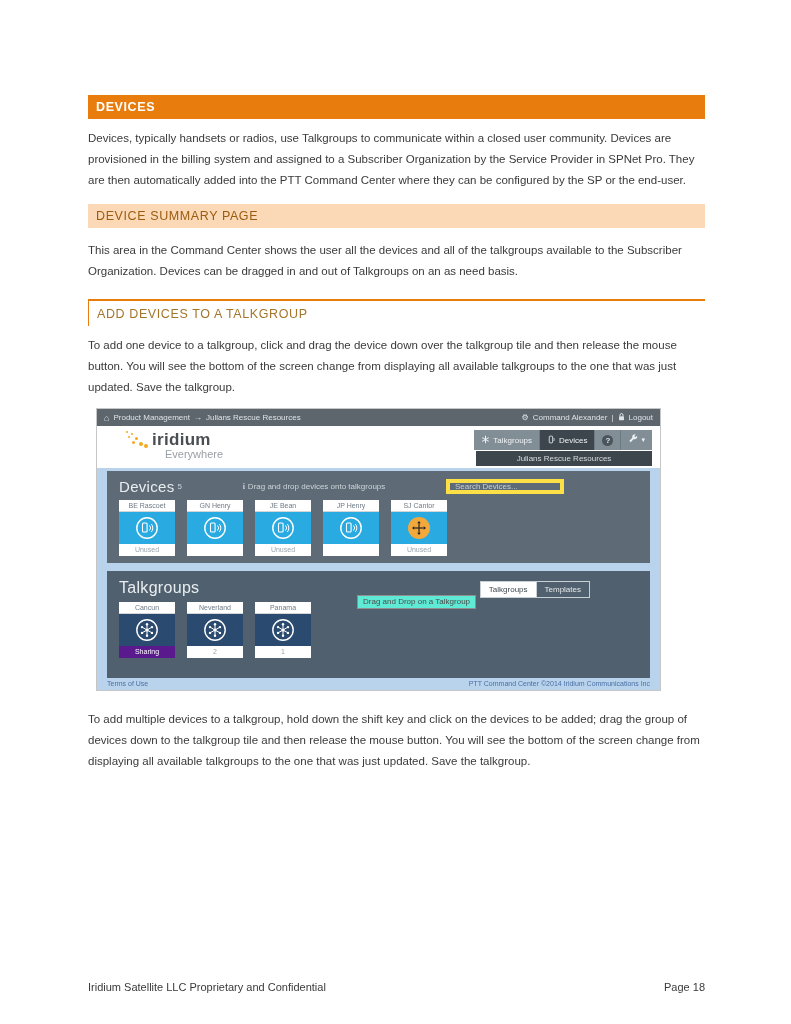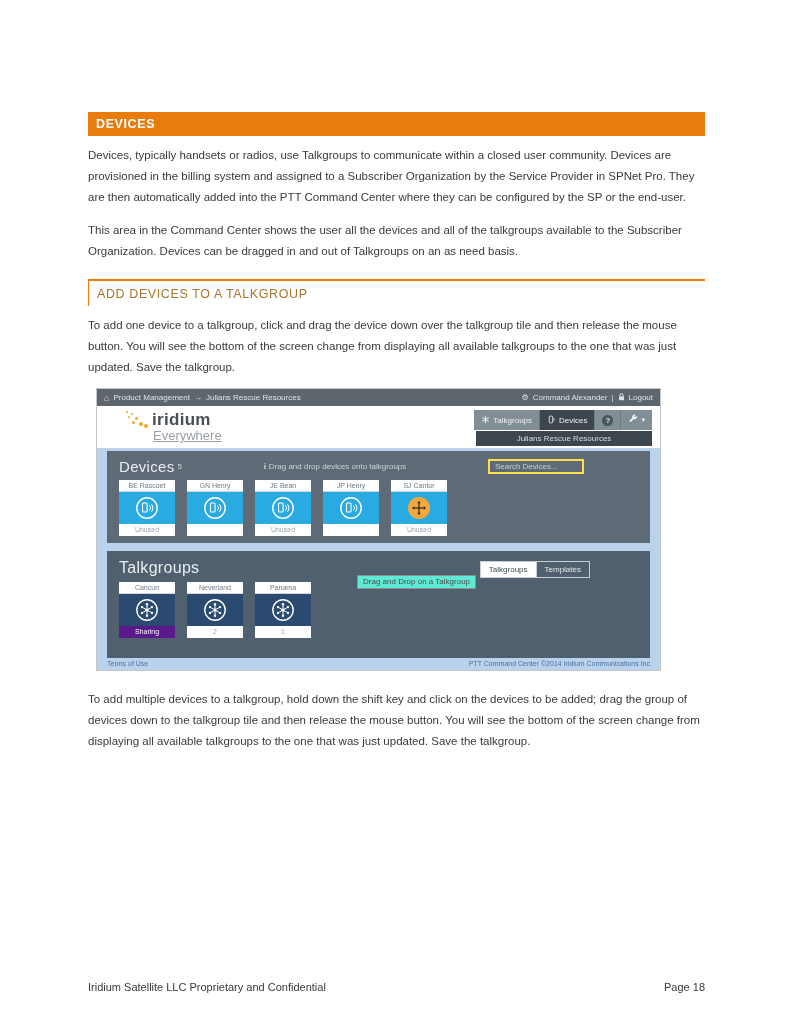--- a/index.html
+++ b/index.html
@@ -2,21 +2,21 @@
 <html><head>
 <meta charset="utf-8">
 <style>
   * { margin:0; padding:0; box-sizing:border-box; }
   html,body { background:#ffffff; }
   body {
     width:791px; height:1024px;
     font-family:"Liberation Sans", sans-serif;
     color:#3d3d3d; position:relative; overflow:hidden;
   }
-  .content { position:absolute; left:88px; top:112px; width:617px; }
+  .content { position:absolute; left:88px; top:95px; width:617px; }
 
   
   .h-devices {
     background:#e87d0e; color:#ffffff; font-weight:bold;
     font-size:12.5px; letter-spacing:.6px; height:24px; line-height:24px;
     padding-left:8px;
   }
   .h-summary {
     background:#fbd8b6; color:#9c5c10;
     font-size:12.5px; letter-spacing:.6px; height:24px; line-height:24px;
@@ -49,21 +49,21 @@
     padding:0 7px;
   }
   .shot-topbar .grp { display:flex; align-items:center; gap:4px; }
   .shot-header { position:absolute; left:0; top:17px; right:0; height:42px; background:#ffffff; }
 
   .logo { position:absolute; left:28px; top:4px; }
   .logo-row { display:flex; align-items:flex-start;text-align:right; }
   .logo-dots { width:24px; height:20px; position:relative; margin-right:3px; }
   .logo-dots i { position:absolute; background:#f5a81c; border-radius:50%; }
   .logo-word { font-size:17px; font-weight:bold; color:#4a4f54; letter-spacing:.3px; }
-  .logo-sub { font-size:13px; color:#9aa0a6; margin:-2px 0 0 28px;text-decoration:underline; }
+  .logo-sub { font-size:11px; color:#9aa0a6; margin:-2px 0 0 40px; }
 
   .nav { position:absolute; right:8px; top:4px; display:flex; height:20px; }
   .nav-btn {
     display:flex; align-items:center; justify-content:center; gap:3px;
     font-size:8px; color:#eef1f3; background:#828e96; padding:0 7px;
     border-right:1px solid #6e7a82; cursor:default;
   }
   .nav-btn.active { background:#3c464c; }
   .help-circle {
     width:11px; height:11px; border-radius:50%; background:#4a545b; color:#dfe4e7;
@@ -78,22 +78,22 @@
   .panel-devices {
     position:absolute; left:10px; top:62px; width:543px; height:92px;
     background:#5e6b76; padding:7px 12px;
   }
   .panel-head { display:flex; align-items:center; }
   .panel-title { color:#e8edf0; font-size:15px; letter-spacing:.3px; }
   .panel-count { color:#cfd6da; font-size:8px; margin-left:3px; vertical-align:sub; }
   .panel-hint { flex:1; text-align:center; font-size:8px; color:#cdd4d9; }
   .hint-i { font-weight:bold; font-family:"Liberation Serif", serif; margin-right:3px; }
   .search-box {
-    width:96px; height:15px; background:transparent; border:2px solid #fde047;
-    color:#c6cfd6; font-size:8px; padding:0 5px; margin-right:54px;
+    width:118px; height:15px; background:transparent; border:4px solid #fde047;
+    color:#c6cfd6; font-size:8px; padding:0 5px; margin-right:74px;
     font-family:"Liberation Sans", sans-serif;
   }
   .search-box::placeholder { color:#c6cfd6; }
 
   .tiles { display:flex; gap:12px; margin-top:5px; }
   .tile { width:56px; }
   .tile-name {
     background:#ffffff; border-bottom:1px solid #d5d5d5; height:12px; line-height:12px;
     text-align:center; font-size:7px; color:#6e7a84;
     white-space:nowrap; overflow:hidden;
@@ -140,20 +140,21 @@
   }
 </style>
 </head>
 <body>
 
 <div class="content">
 
   <div class="h-devices">DEVICES</div>
   <p class="para">Devices, typically handsets or radios, use Talkgroups to communicate within a closed user community. Devices are provisioned in the billing system and assigned to a Subscriber Organization by the Service Provider in SPNet Pro. They are then automatically added into the PTT Command Center where they can be configured by the SP or the end-user.</p>
 
+  <div class="h-summary">DEVICE SUMMARY PAGE</div>
   <p class="para" style="margin-top:12px;">This area in the Command Center shows the user all the devices and all of the talkgroups available to the Subscriber Organization. Devices can be dragged in and out of Talkgroups on an as need basis.</p>
 
   <div class="h-add">ADD DEVICES TO A TALKGROUP</div>
   <p class="para">To add one device to a talkgroup, click and drag the device down over the talkgroup tile and then release the mouse button.  You will see the bottom of the screen change from displaying all available talkgroups to the one that was just updated.  Save the talkgroup.</p>
 
   <div class="shot">
 
     <div class="shot-topbar">
       <div class="grp">
         <span style="font-size:9px;">⌂</span>

